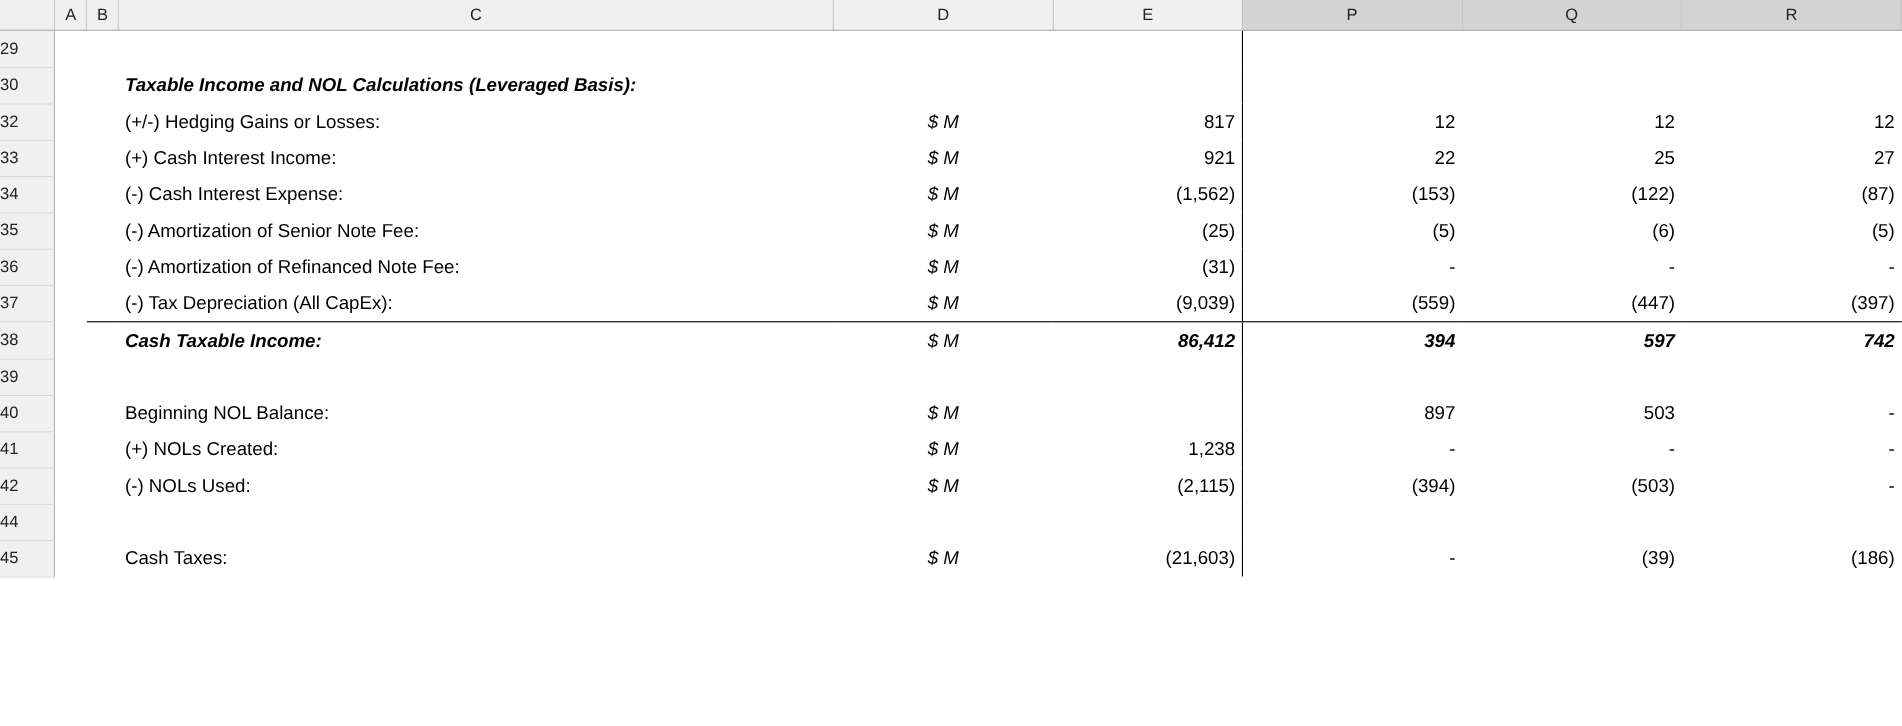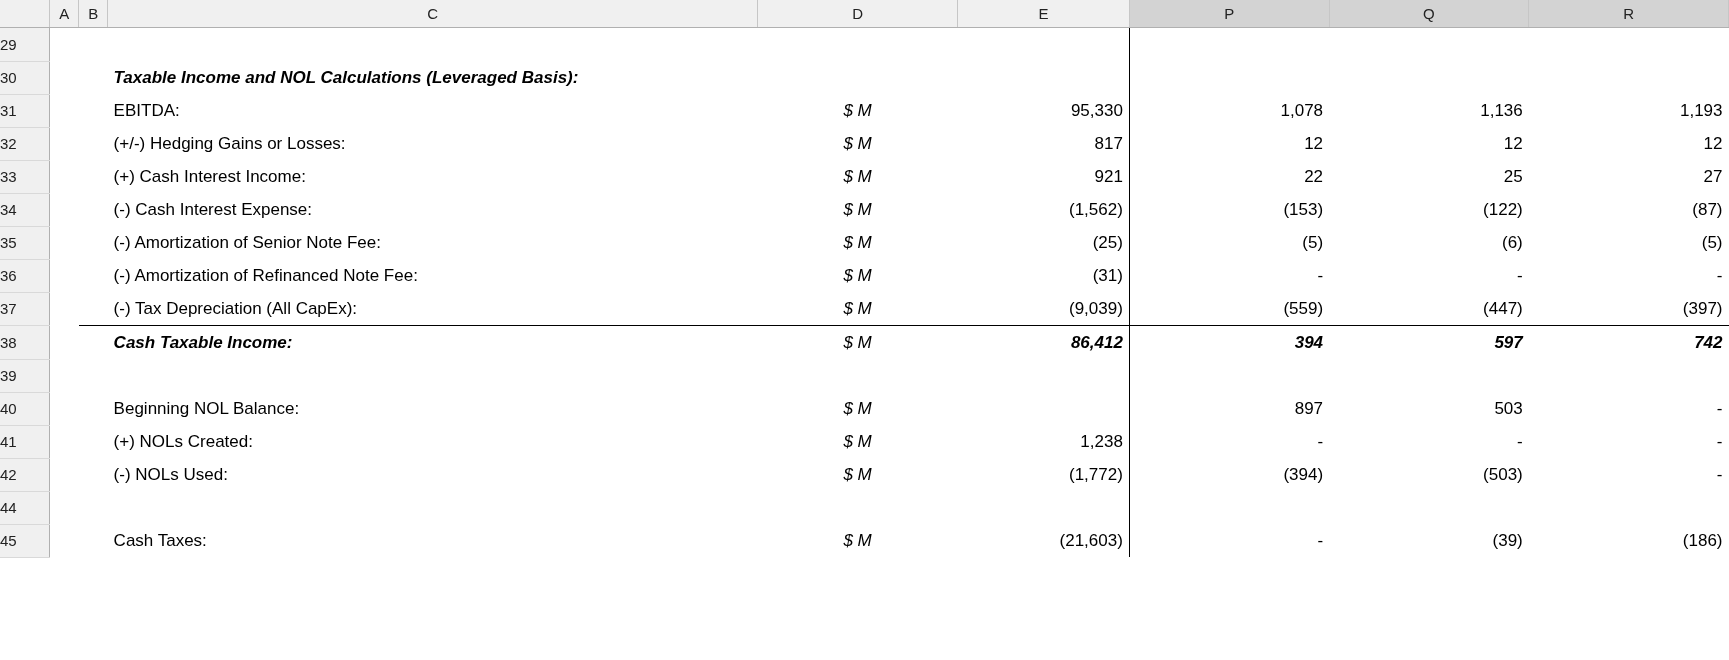--- a/index.html
+++ b/index.html
@@ -143,31 +143,20 @@
       <td class="cell"></td>
       <td class="cell band"></td>
       <td class="cell left bold band">Taxable Income and NOL Calculations (Leveraged Basis):</td>
       <td class="cell ctr band"></td>
       <td class="cell num band"></td>
       <td class="cell num band vsep-left"></td>
       <td class="cell num band"></td>
       <td class="cell num band"></td>
     </tr>
 
-    <tr>
-      <td class="rowhdr">31</td>
-      <td class="cell"></td>
-      <td class="cell"></td>
-      <td class="cell left indent1">EBITDA:</td>
-      <td class="cell unit">$ M</td>
-      <td class="cell num">95,330</td>
-      <td class="cell num green vsep-left">1,078</td>
-      <td class="cell num green">1,136</td>
-      <td class="cell num green">1,193</td>
-    </tr>
 
     <tr>
       <td class="rowhdr">32</td>
       <td class="cell"></td>
       <td class="cell"></td>
       <td class="cell left indent2">(+/-) Hedging Gains or Losses:</td>
       <td class="cell unit">$ M</td>
       <td class="cell num">817</td>
       <td class="cell num green vsep-left">12</td>
       <td class="cell num green">12</td>
@@ -281,21 +270,21 @@
       <td class="cell num">-</td>
       <td class="cell num">-</td>
     </tr>
 
     <tr>
       <td class="rowhdr">42</td>
       <td class="cell"></td>
       <td class="cell"></td>
       <td class="cell left indent2">(-) NOLs Used:</td>
       <td class="cell unit">$ M</td>
-      <td class="cell num">(1,772)</td>
+      <td class="cell num">(2,115)</td>
       <td class="cell num vsep-left">(394)</td>
       <td class="cell num">(503)</td>
       <td class="cell num">-</td>
     </tr>
 
 
     <tr>
       <td class="rowhdr">44</td>
       <td class="cell"></td>
       <td class="cell"></td>

